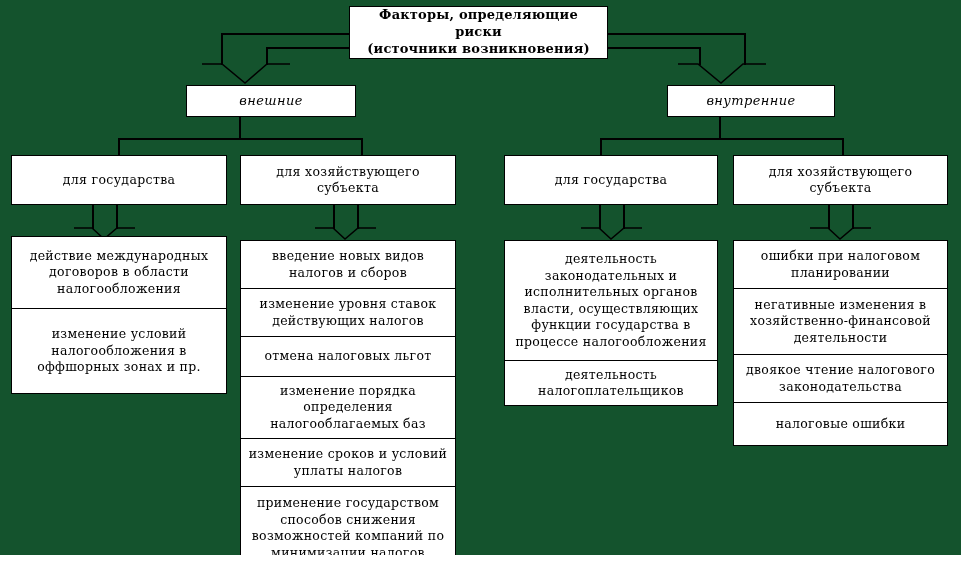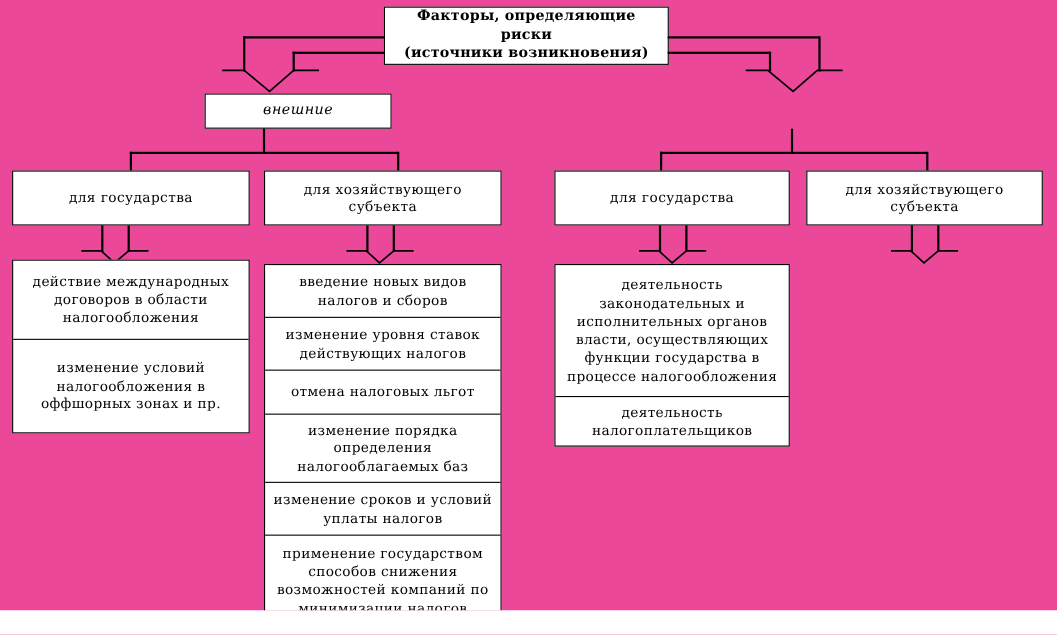--- a/index.html
+++ b/index.html
@@ -4,21 +4,21 @@
 <style>
   html,body{margin:0;padding:0;background:#fff;}
   body{
     font-family:"DejaVu Serif", serif;
     color:#000;
   }
   #canvas{
     position:relative;
     width:961px;
     height:555px;
-    background:#ec4899;
+    background:#14532d;
     overflow:hidden;
   }
   .box{
     position:absolute;
     box-sizing:border-box;
     border:1.5px solid #000;
     background:#fff;
     display:flex;
     align-items:center;
     justify-content:center;
@@ -91,20 +91,23 @@
   <div class="hline" style="left:607px; top:47px; width:93px;"></div>
   <div class="vline" style="left:744px; top:33px; height:32px;"></div>
   <div class="vline" style="left:699px; top:47px; height:18px;"></div>
   <svg class="arrowsvg" style="left:676px; top:62px;" width="92" height="24" viewBox="0 0 92 24">
     <polyline points="2,2 22,2 45,21 67,2 90,2" fill="none" stroke="#000" stroke-width="1.5"></polyline>
   </svg>
 
   <div class="box lvl2" style="left:155px; top:85px; width:170px; height:32px;">
     <span>внешние</span>
   </div>
+  <div class="box lvl2" style="left:636px; top:85px; width:168px; height:32px;">
+    <span>внутренние</span>
+  </div>
 
   <div class="vline" style="left:239px; top:117px; width:1.5px; height:22px;"></div>
   <div class="hline" style="left:118px; top:138px; width:244px; height:1.5px;"></div>
   <div class="vline" style="left:118px; top:138px; height:18px;"></div>
   <div class="vline" style="left:361px; top:138px; height:18px;"></div>
 
   <div class="vline" style="left:719px; top:117px; width:1.5px; height:22px;"></div>
   <div class="hline" style="left:600px; top:138px; width:243px; height:1.5px;"></div>
   <div class="vline" style="left:600px; top:138px; height:18px;"></div>
   <div class="vline" style="left:842px; top:138px; height:18px;"></div>
@@ -167,14 +170,20 @@
       <div class="cell" style="height: 62px;">изменение порядка определения налогооблагаемых баз</div>
       <div class="cell" style="height: 48px;">изменение сроков и условий уплаты налогов</div>
       <div class="cell" style="height: 82px;">применение государством способов снижения возможностей компаний по минимизации налогов</div>
     </div>
 
   <div class="stack" id="stack2" style="left:504px; top:240px; width:214px; height:166px;">
       <div class="cell" style="height: 120px;">деятельность законодательных и исполнительных органов власти, осуществляющих функции государства в процессе налогообложения</div>
       <div class="cell" style="height: 44px;">деятельность налогоплательщиков</div>
     </div>
 
+  <div class="stack" id="stack3" style="left:733px; top:240px; width:215px; height:206px;">
+      <div class="cell" style="height: 48px;">ошибки при налоговом планировании</div>
+      <div class="cell" style="height: 66px;">негативные изменения в хозяйственно-финансовой деятельности</div>
+      <div class="cell" style="height: 48px;">двоякое чтение налогового законодательства</div>
+      <div class="cell" style="height: 42px;">налоговые ошибки</div>
+    </div>
 
 </div>
 
 </body></html>

